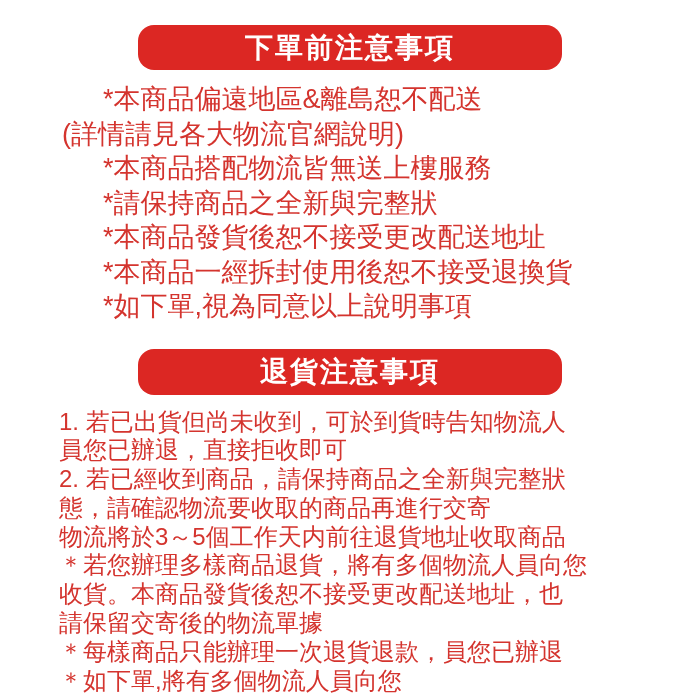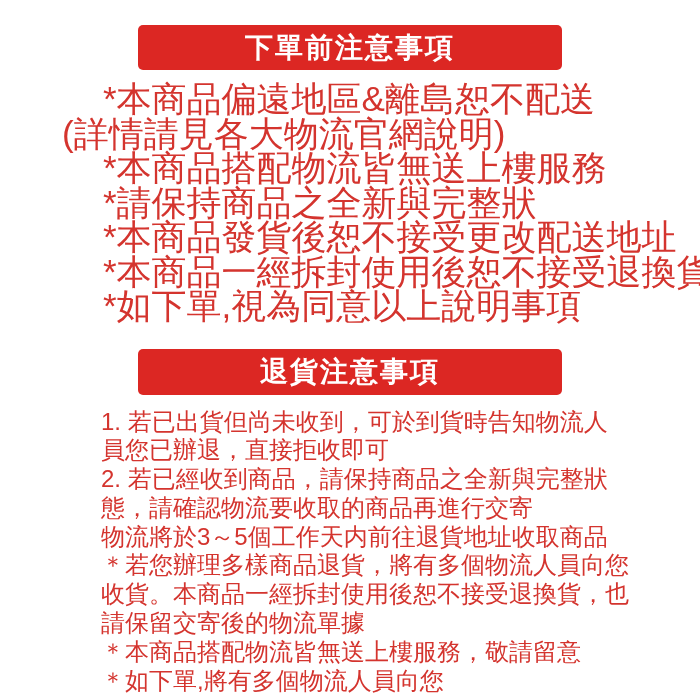--- a/index.html
+++ b/index.html
@@ -13,58 +13,58 @@
     width: 700px;
     height: 700px;
     background: #ffffff;
     overflow: hidden;
   }
   .banner {
     width: 424px;
     height: 45px;
     margin: 25px auto 0 auto;
     background: var(--banner-red, #DC2723);
-    border-radius: 5px;
+    border-radius: 16px;
     display: flex;
     align-items: center;
     justify-content: center;
   }
   .banner.second {
     height: 46px;
   }
   .banner-title {
     color: var(--banner-text, #FFFFFF);
     font-size: 28px;
     font-weight: bold;
     letter-spacing: 2px;
     white-space: nowrap;
   }
   .top-list {
     margin-top: 12px;
     color: var(--text-red, #D4342E);
-    font-size: 35px;
+    font-size: 27px;
     line-height: 34.5px;
     font-weight: 500;
   }
   .t-line {
     padding-left: 103px;
     white-space: pre;
   }
   .t-line.indent {
     padding-left: 62px;
   }
   .bottom-list {
     margin-top: 13px;
     color: var(--text-red, #D4342E);
     font-size: 24px;
     line-height: 28.8px;
     font-weight: 500;
   }
   .b-line {
-    padding-left: 101px;
+    padding-left: 59px;
     white-space: pre;
   }
   .b-line.cont {
   }
 </style>
 </head>
 <body>
 
 <div class="page">
 
@@ -86,19 +86,19 @@
     <span class="banner-title">退貨注意事項</span>
   </div>
 
   <div class="bottom-list">
     <div class="b-line">1. 若已出貨但尚未收到，可於到貨時告知物流人</div>
     <div class="b-line cont">員您已辦退，直接拒收即可</div>
     <div class="b-line">2. 若已經收到商品，請保持商品之全新與完整狀</div>
     <div class="b-line cont">態，請確認物流要收取的商品再進行交寄</div>
     <div class="b-line cont">物流將於3～5個工作天内前往退貨地址收取商品</div>
     <div class="b-line">＊若您辦理多樣商品退貨，將有多個物流人員向您</div>
-    <div class="b-line cont">收貨。本商品一經拆封使用後恕不接受退換貨，也</div>
+    <div class="b-line cont">收貨。本商品發貨後恕不接受更改配送地址，也</div>
     <div class="b-line cont">請保留交寄後的物流單據</div>
-    <div class="b-line">＊本商品搭配物流皆無送上樓服務，敬請留意</div>
+    <div class="b-line">＊每樣商品只能辦理一次退貨退款，員您已辦退</div>
     <div class="b-line">＊如下單,將有多個物流人員向您</div>
   </div>
 
 </div>
 
 </body></html>

